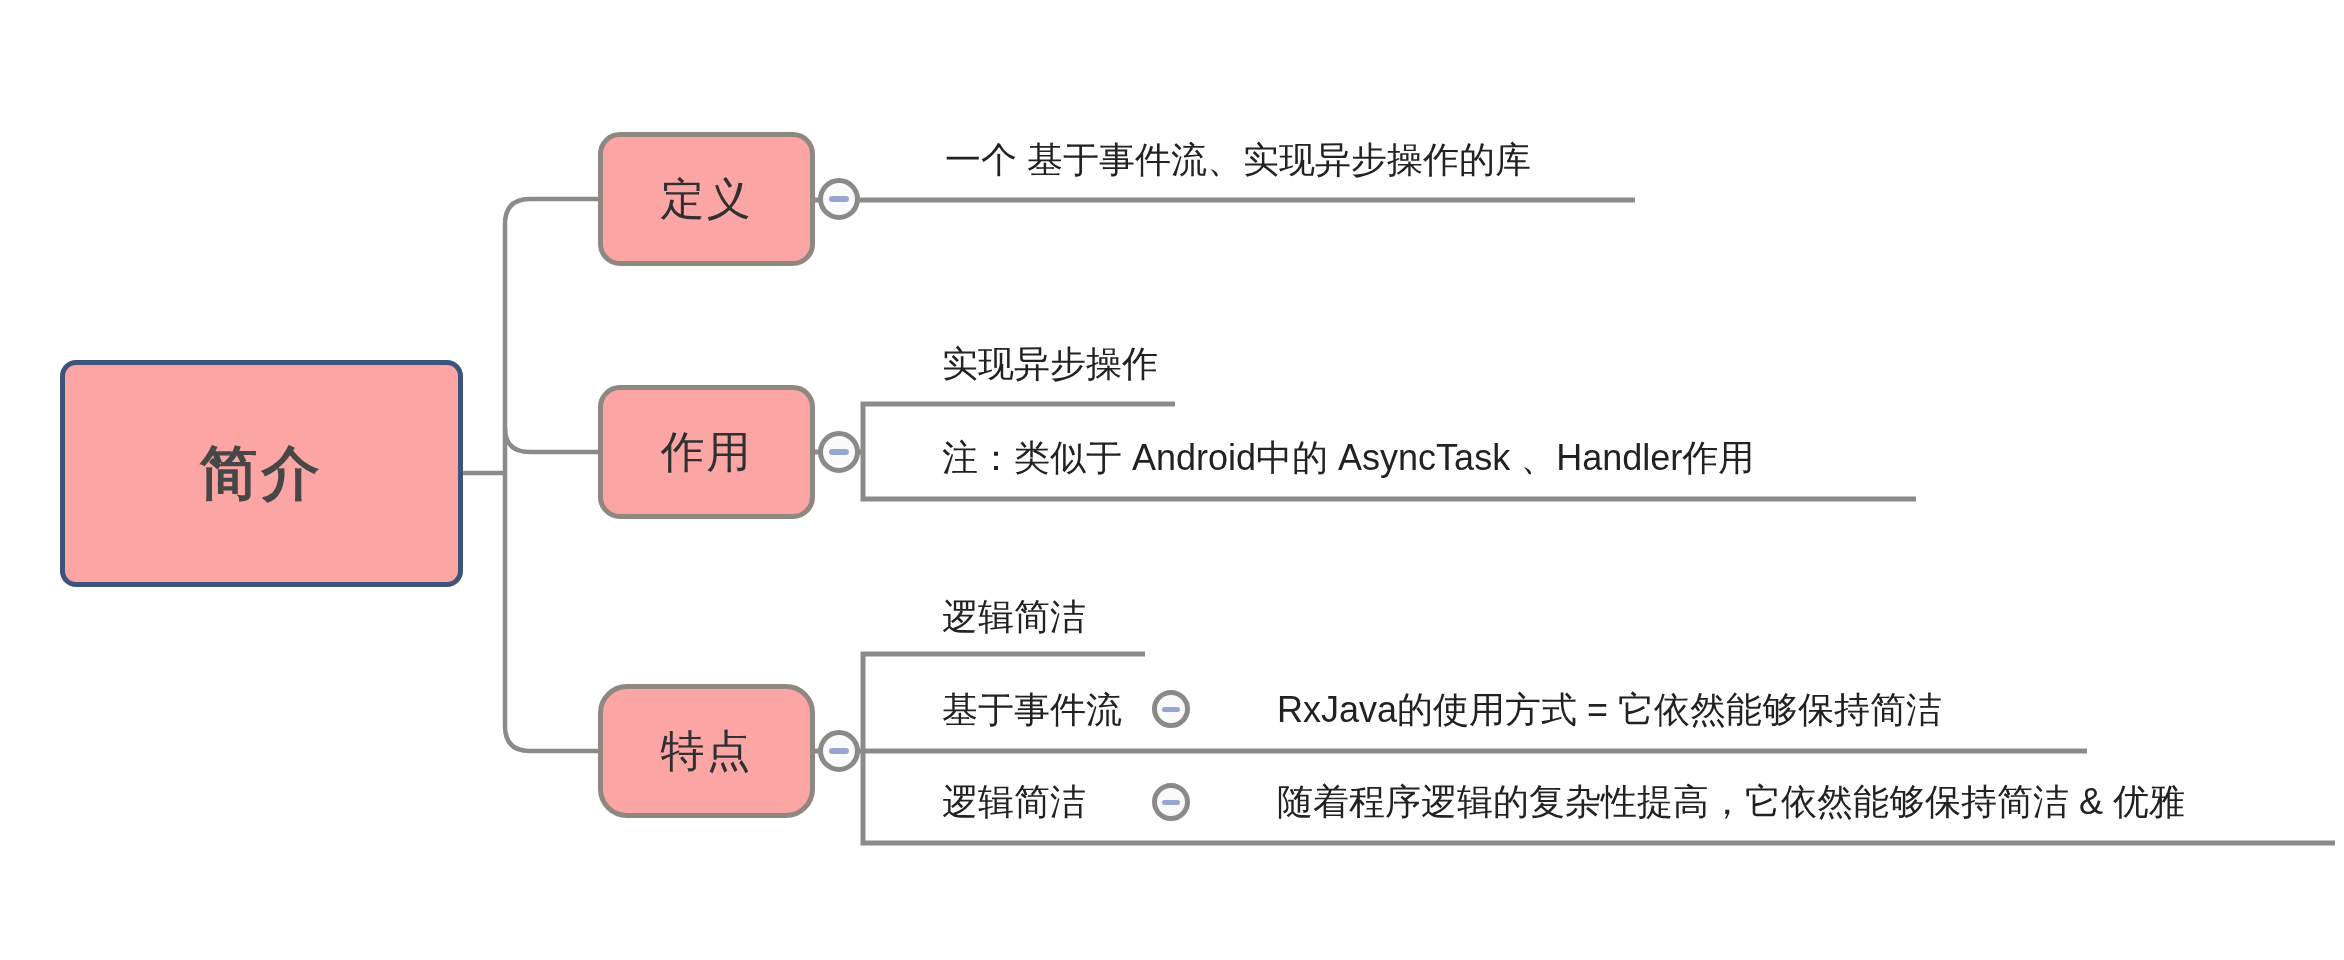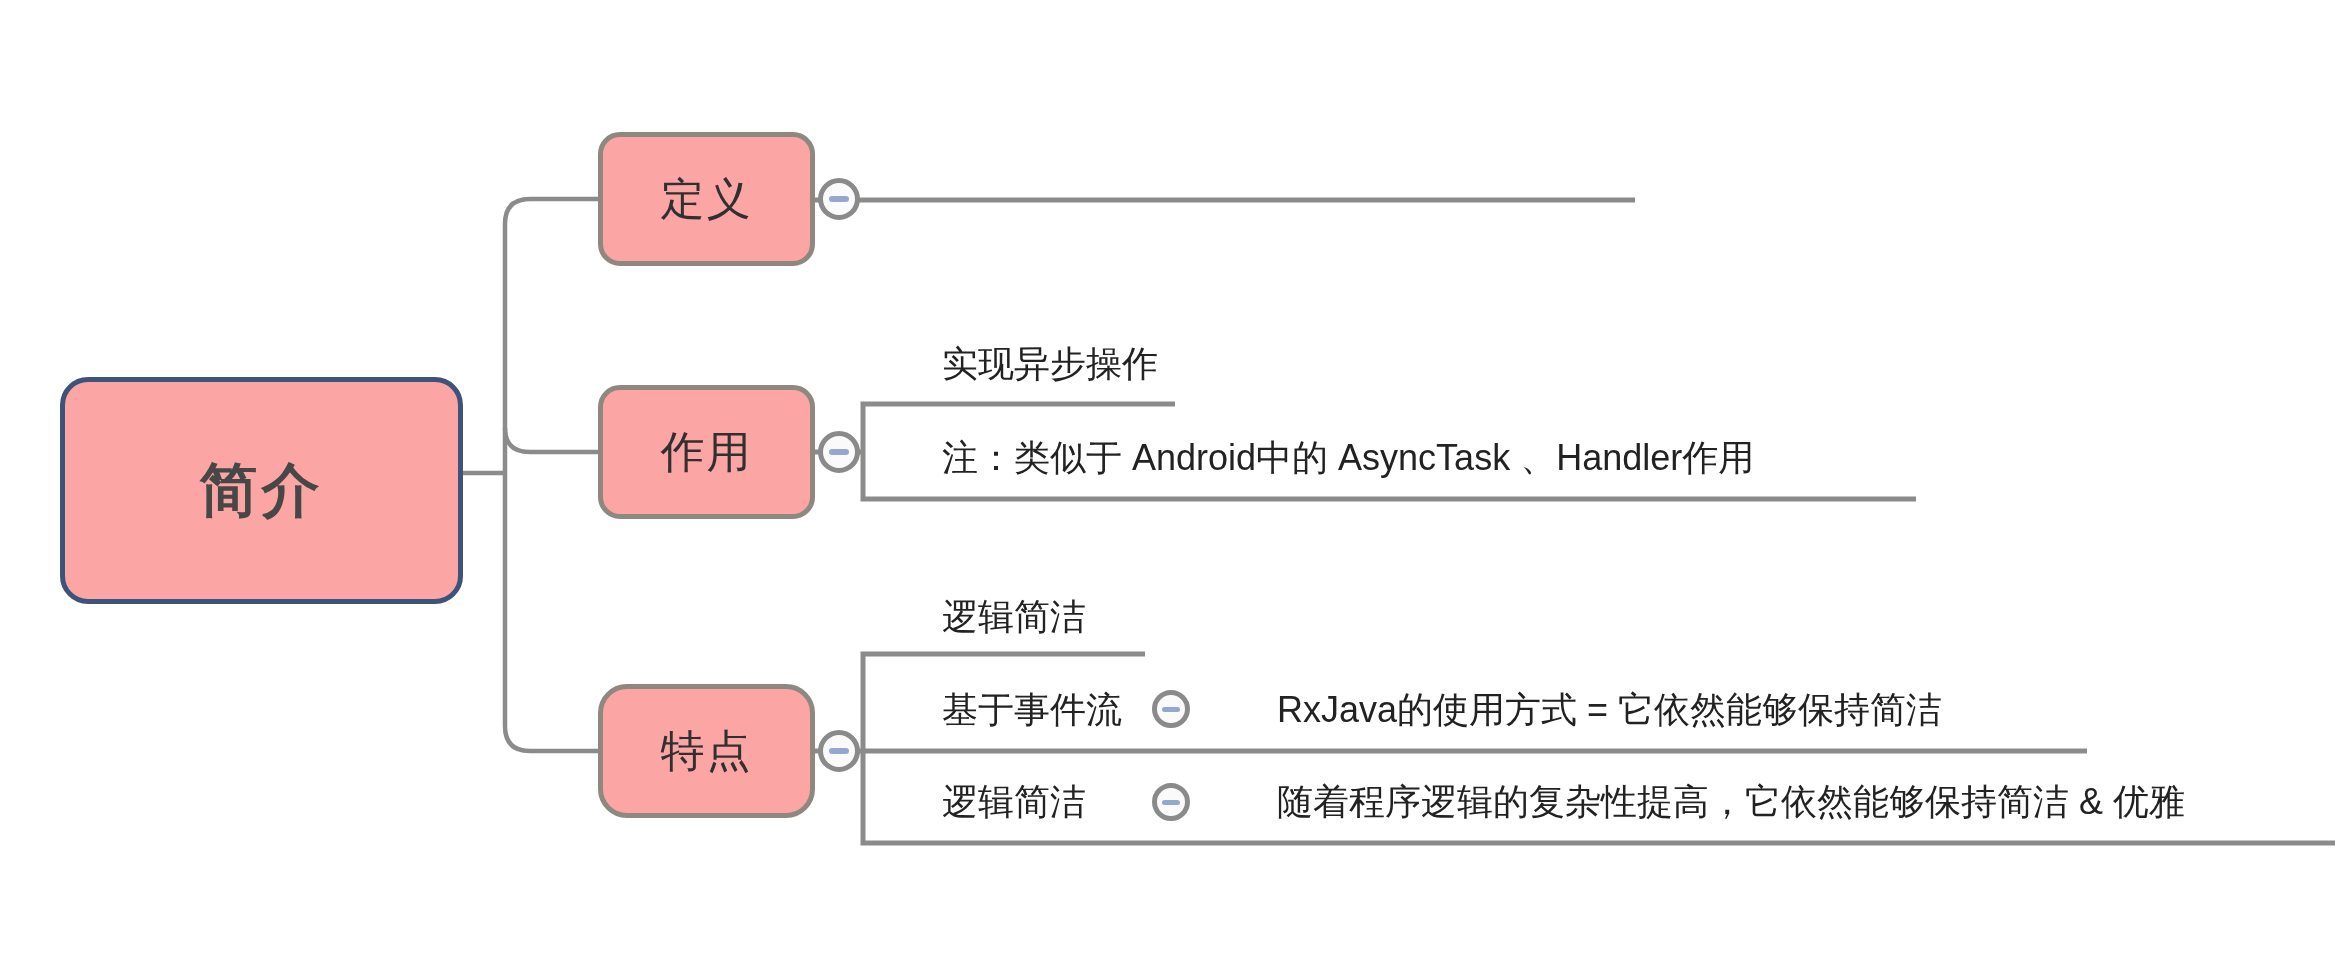--- a/index.html
+++ b/index.html
@@ -24,26 +24,25 @@
     align-items: center;
     justify-content: center;
     background: #fca5a5;
     box-sizing: border-box;
     white-space: nowrap;
   }
   .root-box {
     left: 60px; top: 360px;
     width: 403px; height: 227px;
     border: 5px solid #3e537a;
-    border-radius: 28px;
+    border-radius: 16px;
     font-size: 58px;
     font-weight: bold;
     color: #474747;
     letter-spacing: 4px;
-    margin-top: 17px;
   }
   .branch-box {
     width: 217px; height: 134px;
     border: 5px solid #8f8881;
     border-radius: 22px;
     font-size: 44px;
     color: #303030;
     letter-spacing: 2px;
   }
   .box-dingyi  { left: 598px; top: 132px; }
@@ -113,20 +112,21 @@
   <div class="collapse-btn collapse-lg" style="left:818px; top:178px;">
     <span class="minus-bar"></span>
   </div>
   <div class="collapse-btn collapse-lg" style="left:818px; top:431px;">
     <span class="minus-bar"></span>
   </div>
   <div class="collapse-btn collapse-lg" style="left:818px; top:730px;">
     <span class="minus-bar"></span>
   </div>
 
+  <div class="line-topic" style="left:945px; top:139px;">一个 基于事件流、实现异步操作的库</div>
 
   <div class="line-topic" style="left:942px; top:437px;">注：类似于 Android中的 AsyncTask 、Handler作用</div>
   <div class="line-topic" style="left:942px; top:343px;">实现异步操作</div>
 
   <div class="line-topic" style="left:942px; top:596px;">逻辑简洁</div>
 
   <div class="line-topic" style="left:942px; top:689px;">基于事件流</div>
   <div class="collapse-btn collapse-sm" style="left:1152px; top:690px;">
     <span class="minus-bar"></span>
   </div>

